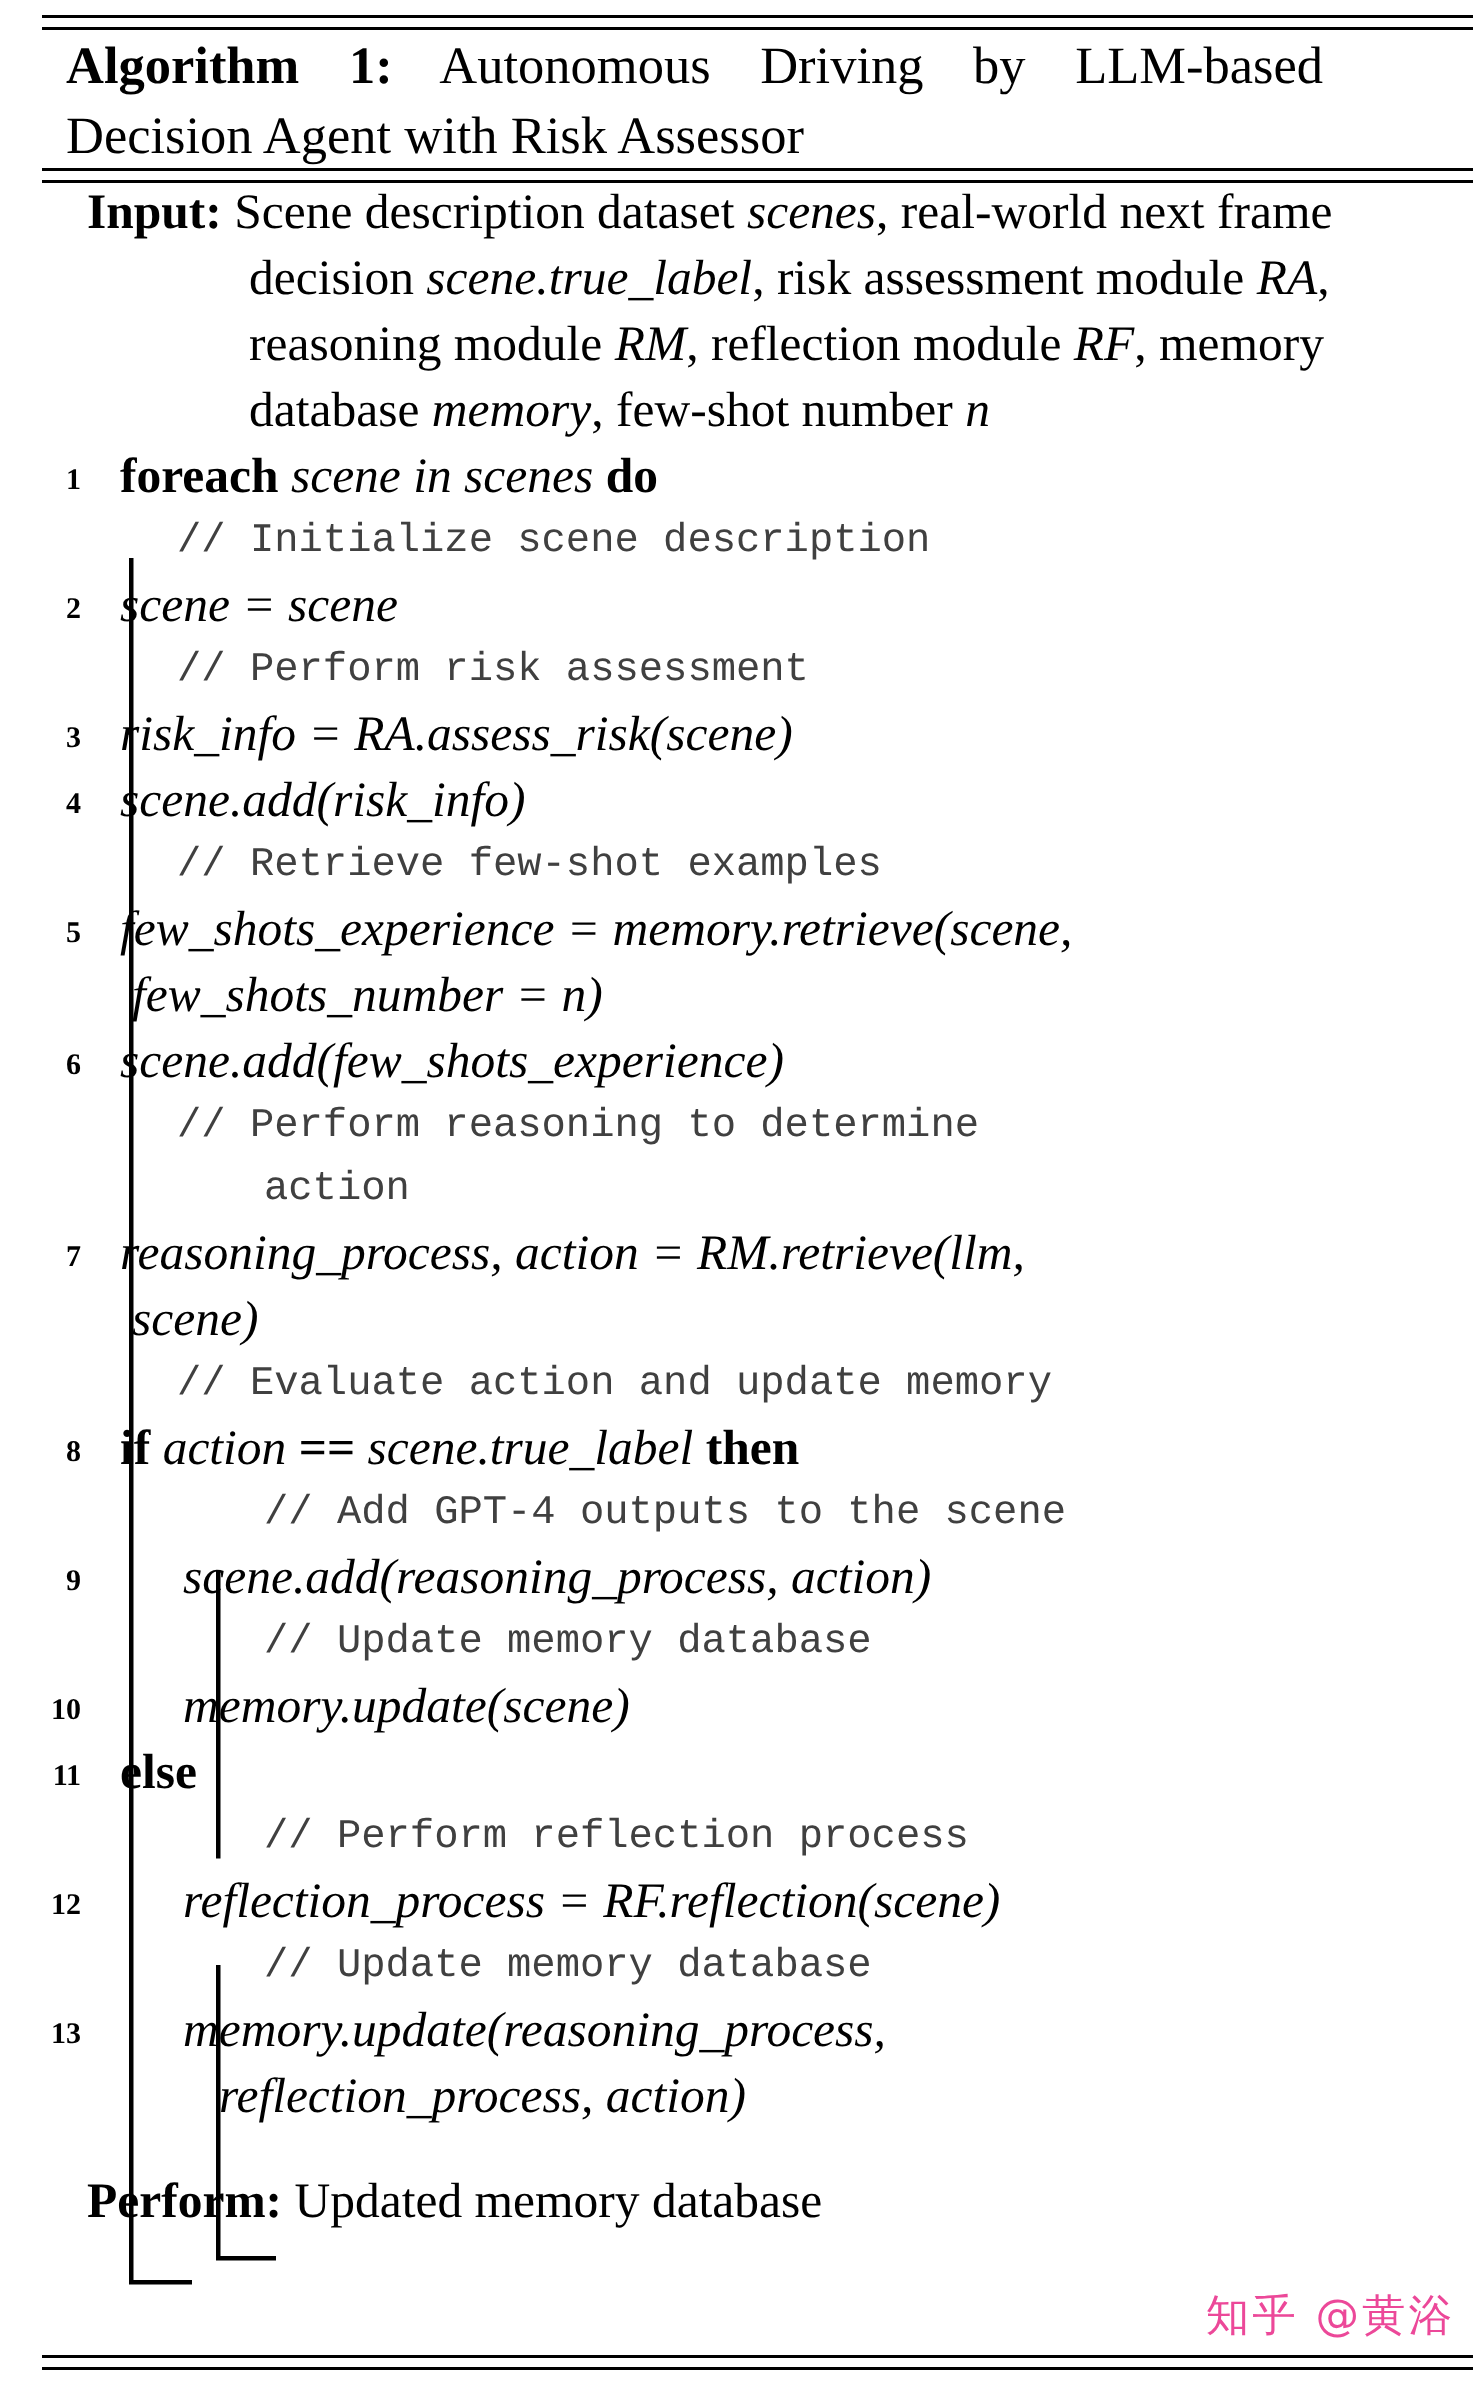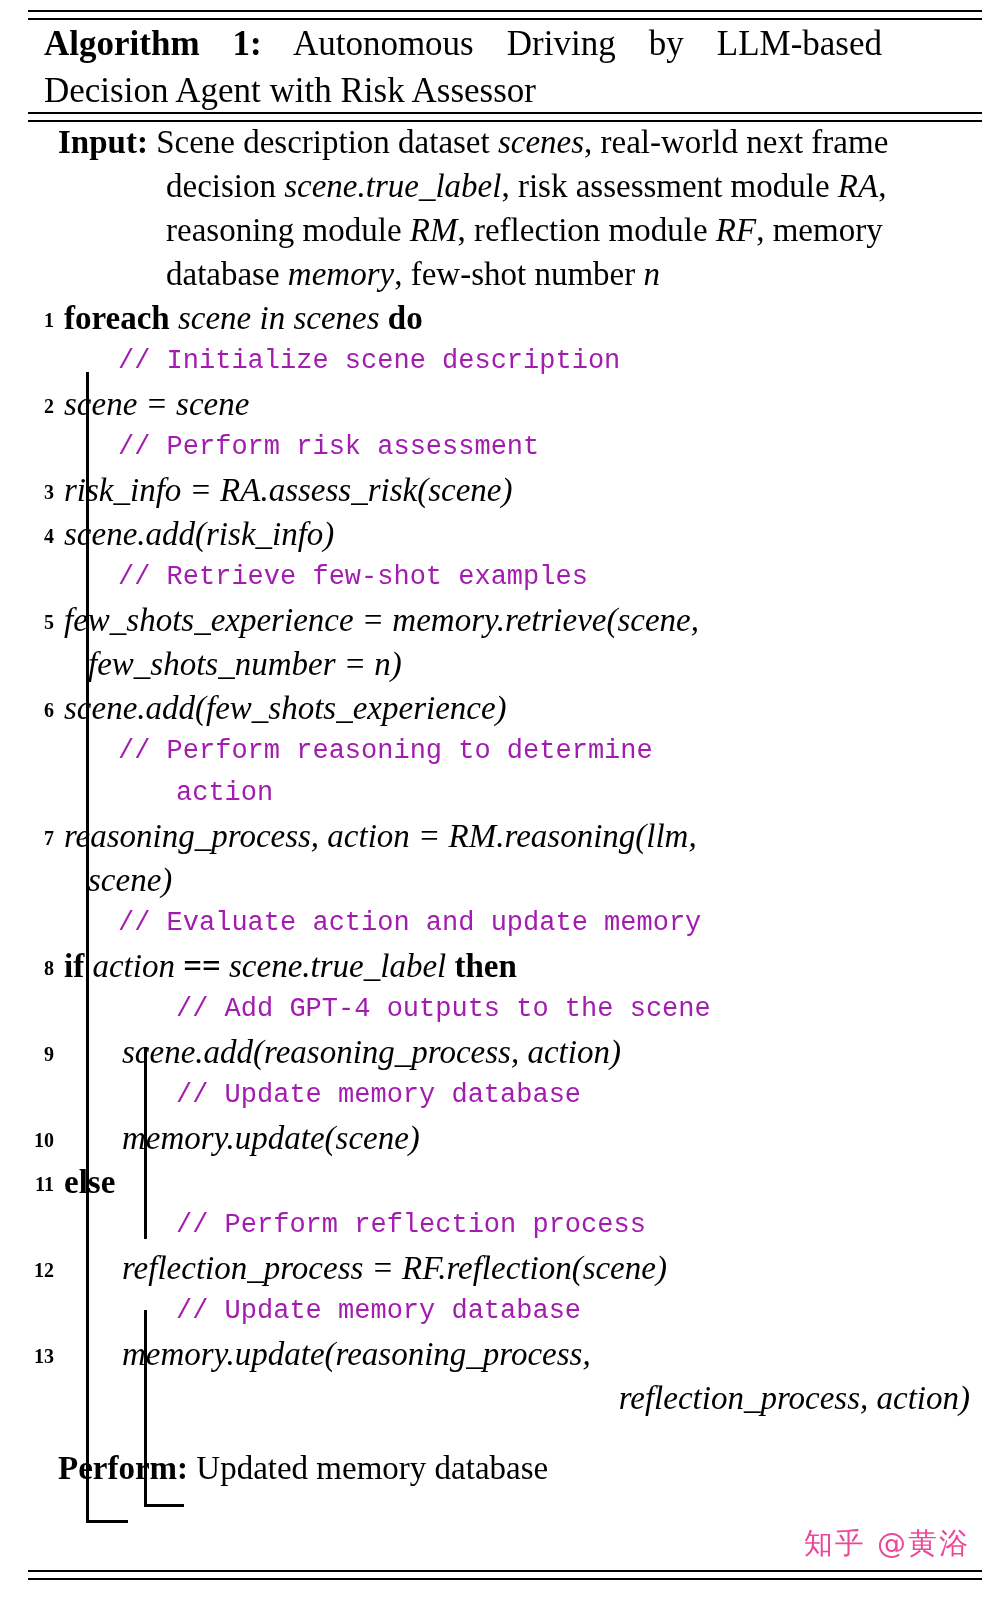--- a/index.html
+++ b/index.html
@@ -33,35 +33,35 @@
 
   .lineno{
     position:absolute;left:0;width:40px;text-align:right;
     font-size:20px;font-weight:bold;line-height:1;
   }
 
   .txt{display:block;font-size:33px;line-height:44px;}
 
   
   .ind0{margin-left:44px;}   
-  .ind1{margin-left:50px;}   
+  .ind1{margin-left:66px;}   
   .ind2{margin-left:108px;}  
 
   .cont1{margin-left:74px;}  
-  .cont2{margin-left:132px;text-align:right;} 
+  .cont2{margin-left:132px;} 
 
   .hang{margin-left:152px;text-indent:-108px;} 
 
   .kw{font-weight:bold;font-style:normal;}
   .var{font-style:italic;}
   .rm{font-style:normal;}
 
   .cmt{
     font-family:"Liberation Mono","DejaVu Sans Mono",monospace;
-    font-size:27px;line-height:42px;display:block;color:#a21caf;
+    font-size:27px;line-height:42px;display:block;color:#404040;
   }
   .cmt.ind1{margin-left:104px;}
   .cmt.ind2{margin-left:162px;}
   .cmt.cont{margin-left:162px;}
 
   
   .vrule{position:absolute;width:3px;background:#000;}
   .vfoot{position:absolute;height:3px;background:#000;}
 
   
@@ -162,21 +162,21 @@
       <span class="txt ind1 var">scene.add(few_shots_experience)</span>
     </div>
 
     <div class="row">
       <span class="cmt ind1">// Perform reasoning to determine</span>
       <span class="cmt cont">action</span>
     </div>
 
     <div class="row">
       <span class="lineno" style="top:14px;">7</span>
-      <span class="txt ind1 var">reasoning_process, action = RM.reasoning(llm,</span>
+      <span class="txt ind1 var">reasoning_process, action = RM.retrieve(llm,</span>
       <span class="txt cont1 var">scene)</span>
     </div>
 
     <div class="row">
       <span class="cmt ind1">// Evaluate action and update memory</span>
     </div>
 
     <div class="row">
       <span class="lineno" style="top:14px;">8</span>
       <span class="txt ind1">

